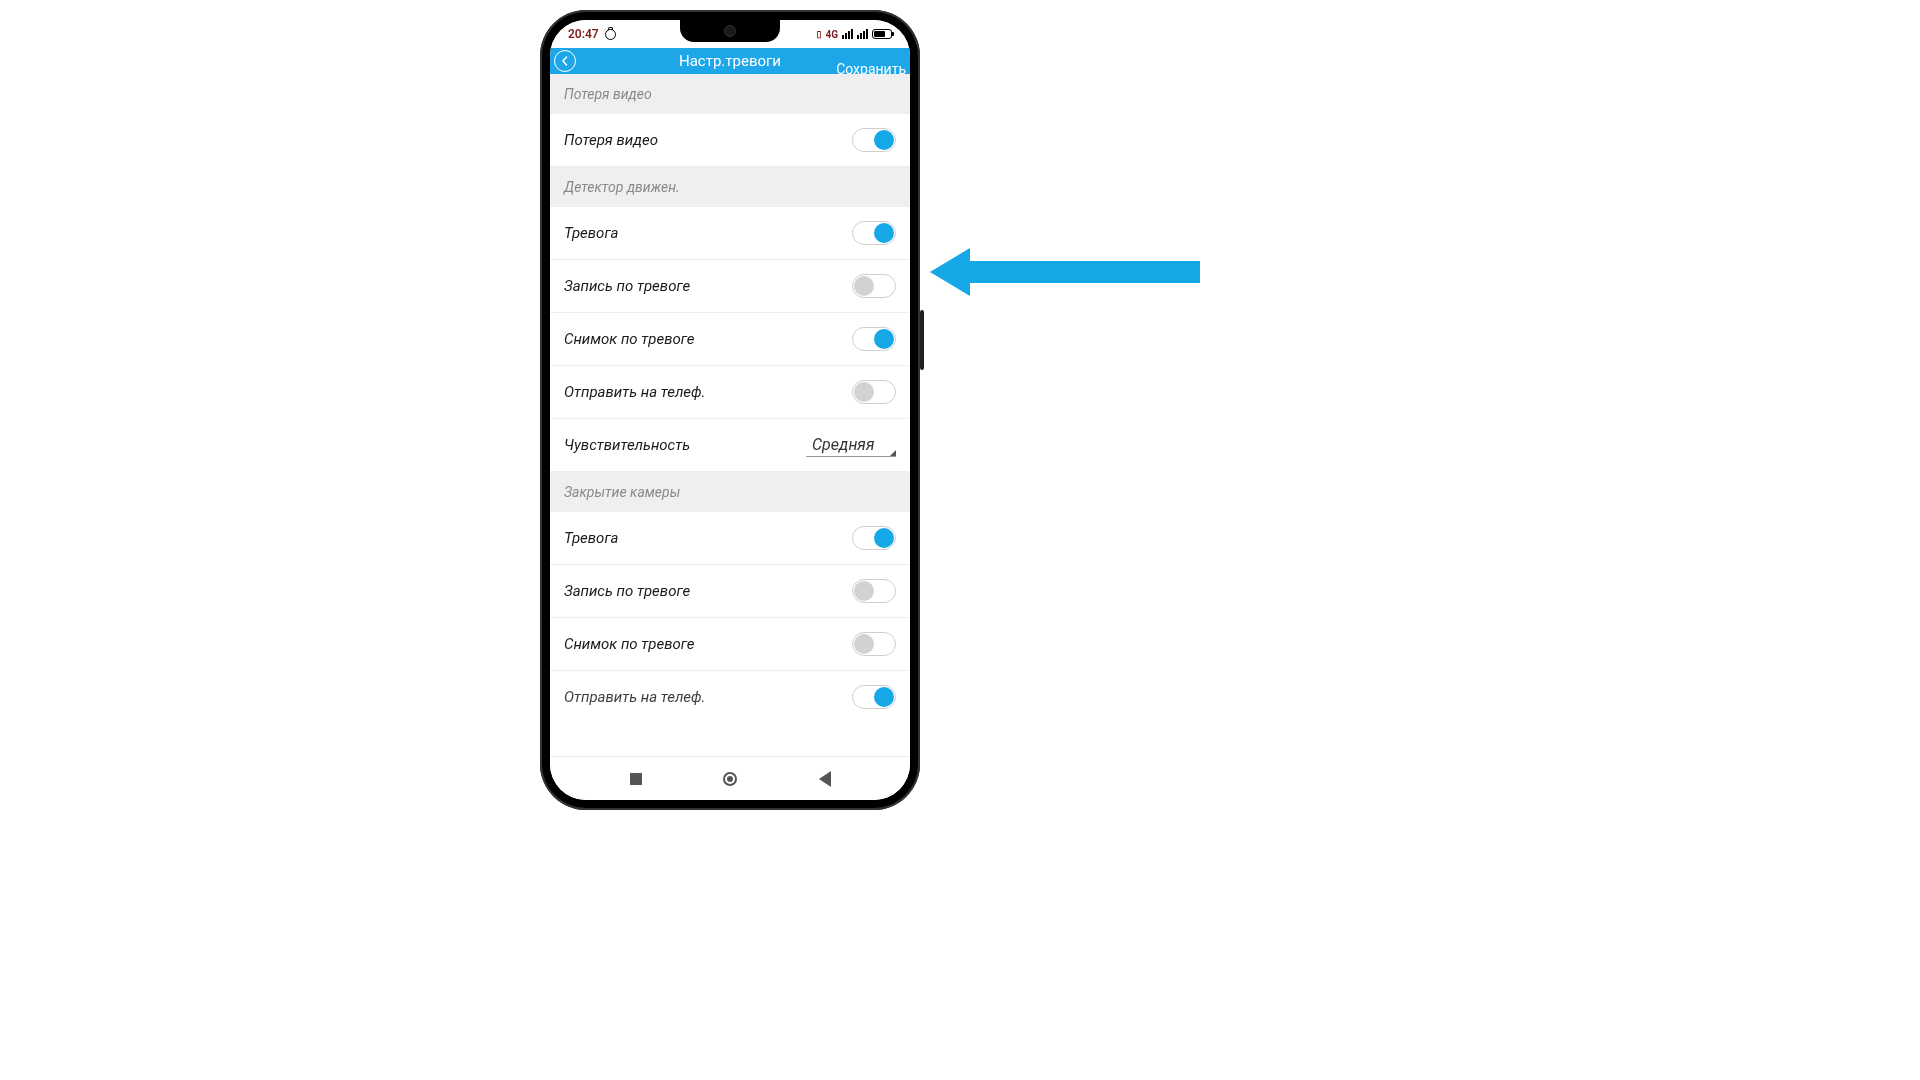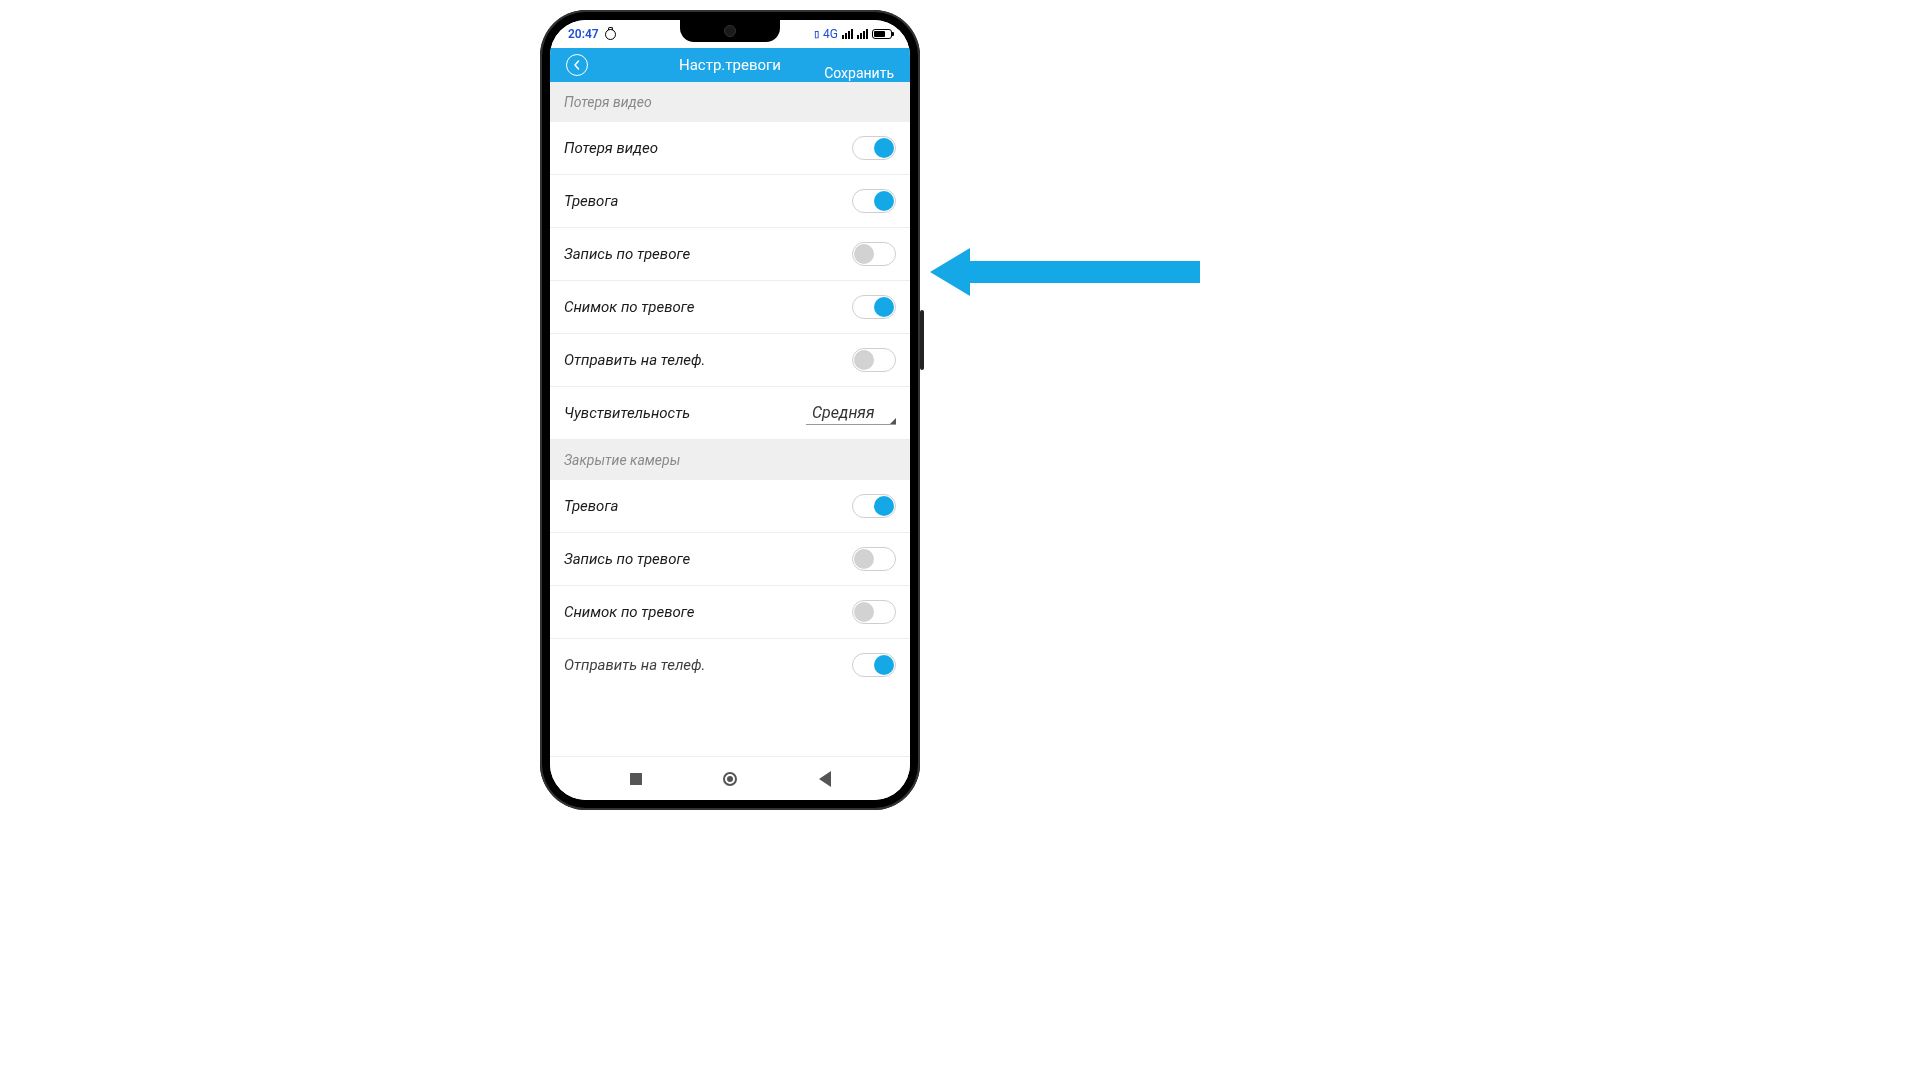--- a/index.html
+++ b/index.html
@@ -58,21 +58,21 @@
   .notch::after{
     content:"";
     width:10px;height:10px;border-radius:50%;
     background:#1a1a1a;border:1px solid #333;
   }
 
   
   .status-bar {
     height: 28px;
     background: #fff;
-    color: #1d4ed8;
+    color: #7f1d1d;
     display: flex;
     align-items: center;
     justify-content: space-between;
     padding: 0 18px;
     font-size: 12px;
     font-weight: 600;
     flex-shrink: 0;
     position: relative;
     z-index:5;
   }
@@ -82,29 +82,29 @@
   .status-right { display:flex; align-items:center; gap:4px; }
   .sig-ic { display:inline-flex; align-items:flex-end; gap:1px; }
   .sig-ic span{ width:2px;background:#000;}
   .sig-ic span:nth-child(1){height:4px;}
   .sig-ic span:nth-child(2){height:6px;}
   .sig-ic span:nth-child(3){height:8px;}
   .sig-ic span:nth-child(4){height:10px;}
   .batt-ic{ width:20px;height:10px;border:1.3px solid #000;border-radius:3px;position:relative;}
   .batt-ic::after{content:"";position:absolute;right:-3px;top:2px;width:2px;height:4px;background:#000;border-radius:0 1px 1px 0;}
   .batt-fill{position:absolute;left:1px;top:1px;bottom:1px;width:60%;background:#000;border-radius:1px;}
-  .net-lbl{font-size:12px;font-weight:400;}
+  .net-lbl{font-size:10px;font-weight:700;}
 
   
   .app-header {
-    height: 34px;
+    height: 26px;
     background: #1ea7e8;
     display: flex;
     align-items: center;
-    padding: 0 16px;
+    padding: 0 4px;
     color: #fff;
     flex-shrink: 0;
     position: relative;
   }
   .back-btn {
     width: 22px;height:22px;border:1.5px solid #fff;border-radius:50%;
     display:flex;align-items:center;justify-content:center;
     cursor:pointer;
   }
   .back-btn svg{width:10px;height:10px;}
@@ -272,20 +272,21 @@
     <div class="content">
 
       <div class="section-header">Потеря видео</div>
       <div class="setting-row">
         <span class="setting-label">Потеря видео</span>
         <div class="toggle on">
             <div class="toggle-knob"></div>
           </div>
       </div>
 
+      <div class="section-header">Детектор движен.</div>
       <div class="setting-row">
         <span class="setting-label">Тревога</span>
         <div class="toggle on">
             <div class="toggle-knob"></div>
           </div>
       </div>
       <div class="setting-row">
         <span class="setting-label">Запись по тревоге</span>
         <div class="toggle off">
             <div class="toggle-knob"></div>

